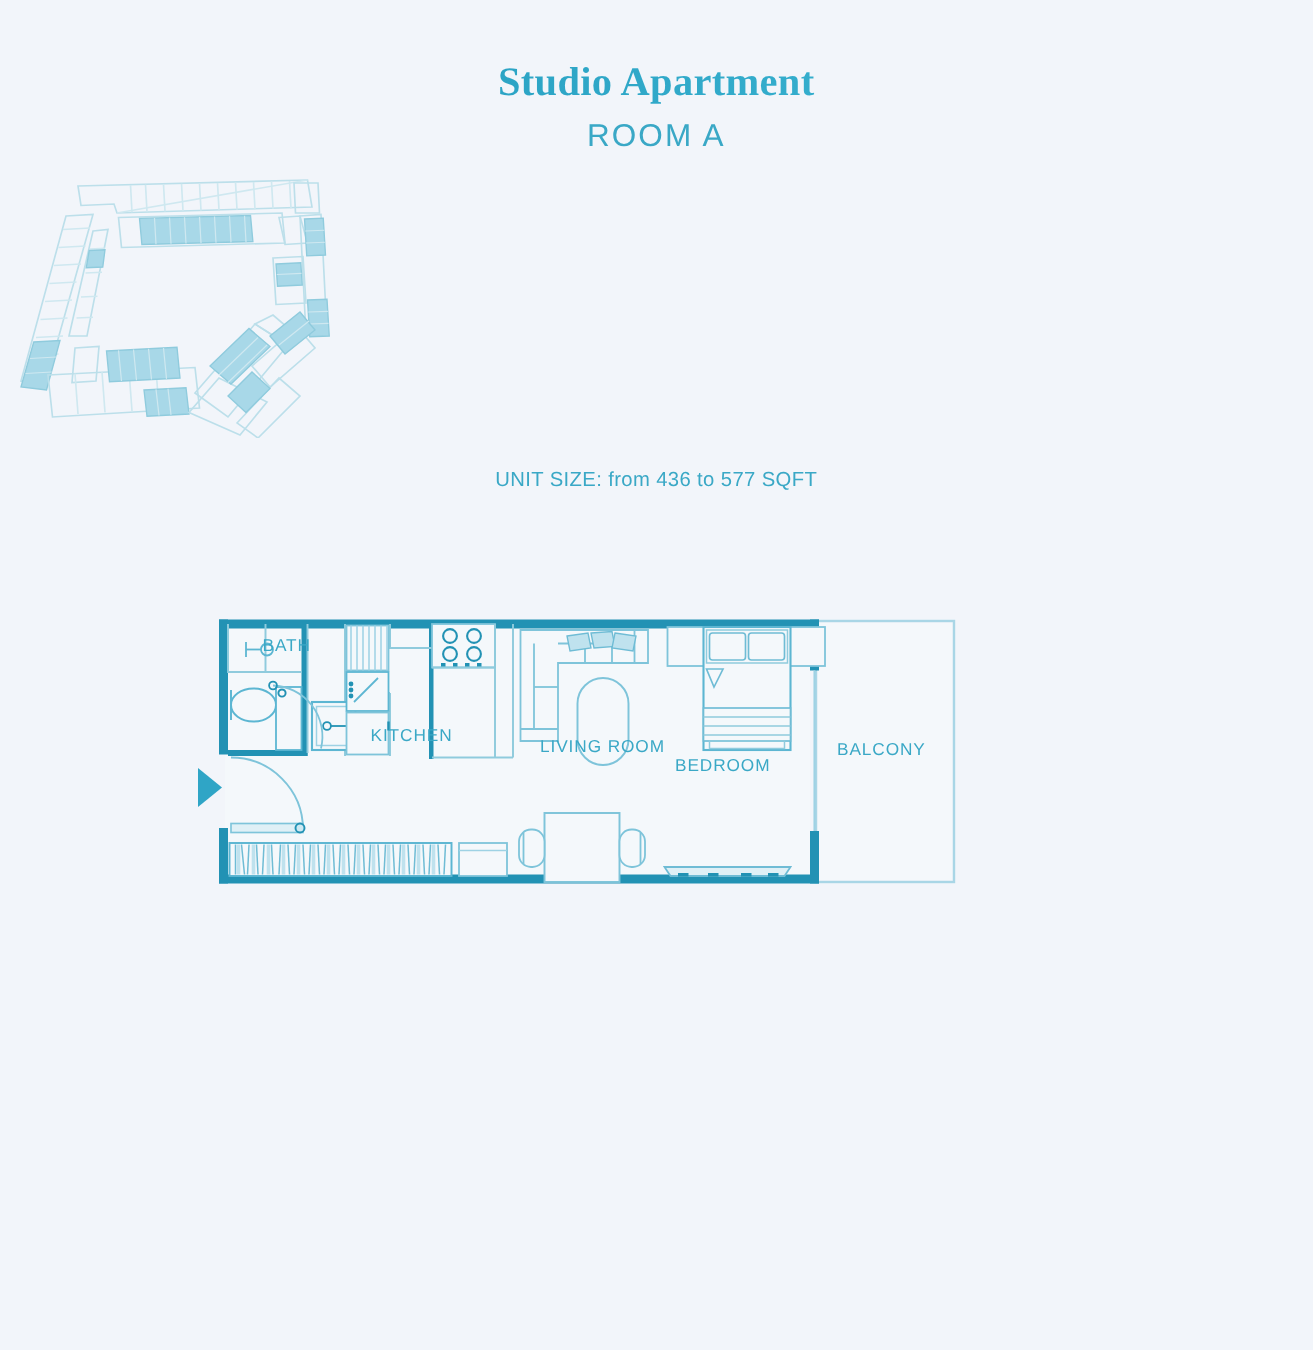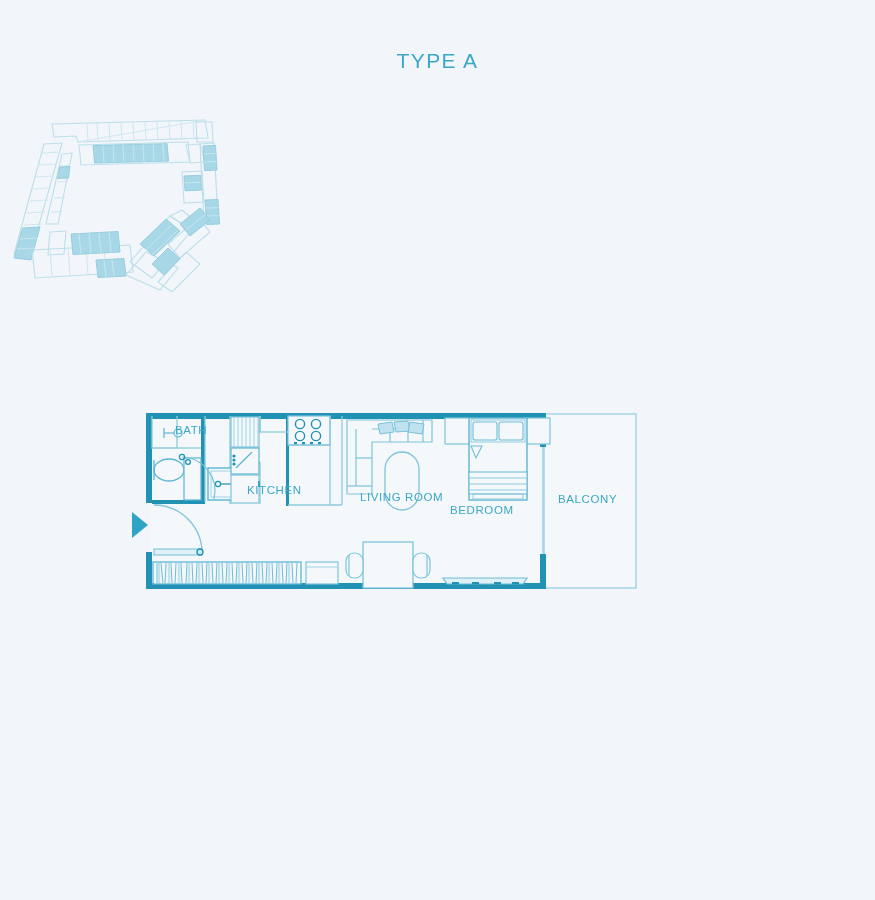--- a/index.html
+++ b/index.html
@@ -69,21 +69,22 @@
     left: 120px;
   }
   svg { display: block; }
 </style>
 </head>
 <body>
 
 <div class="page">
 
   <div class="title-block">
-    <div class="plan-subtitle">TYPE A</div>
+    <div class="plan-title">Studio Apartment</div>
+    <div class="plan-subtitle">ROOM A</div>
   </div>
 
   <div class="keyplan-wrap">
     <svg width="240" height="180" viewBox="0 0 240 180">
       <g fill="none" stroke="#bcdfea" stroke-width="1.1">
 
         <path d="M52 12 L205 8 L208 26 L78 30 L76 24 L54 25 Z"></path>
         <path d="M78 30 L205 8" stroke="#cfe8f0"></path>
         <g stroke="#cfe8f0">
           <path d="M88 29.6 L87 11.4"></path>
@@ -220,20 +221,21 @@
         </g>
         <path d="M152 152 L168 136 L180 147 L164 163 Z" fill="#a8d8e8" stroke="#8fcbdd" stroke-width="0.9"></path>
         <path d="M180 112 L200 96 L210 108 L190 124 Z" fill="#a8d8e8" stroke="#8fcbdd" stroke-width="0.9"></path>
         <g stroke="#cfe8f0" stroke-width="0.8">
           <path d="M186 118 L206 102"></path>
         </g>
       </g>
     </svg>
   </div>
 
+  <div class="unit-size">UNIT SIZE: from 436 to 577 SQFT</div>
 
   <div class="floorplan-wrap">
     <svg width="540" height="200" viewBox="0 0 540 200">
 
       <rect x="30" y="13" width="390" height="172" fill="#f4f8fb"></rect>
       <rect x="425" y="13" width="90" height="172" fill="#f4f8fb"></rect>
 
       <g>
         <rect x="424" y="12" width="92" height="174" fill="none" stroke="#a9d6e6" stroke-width="1.6"></rect>
       </g>

